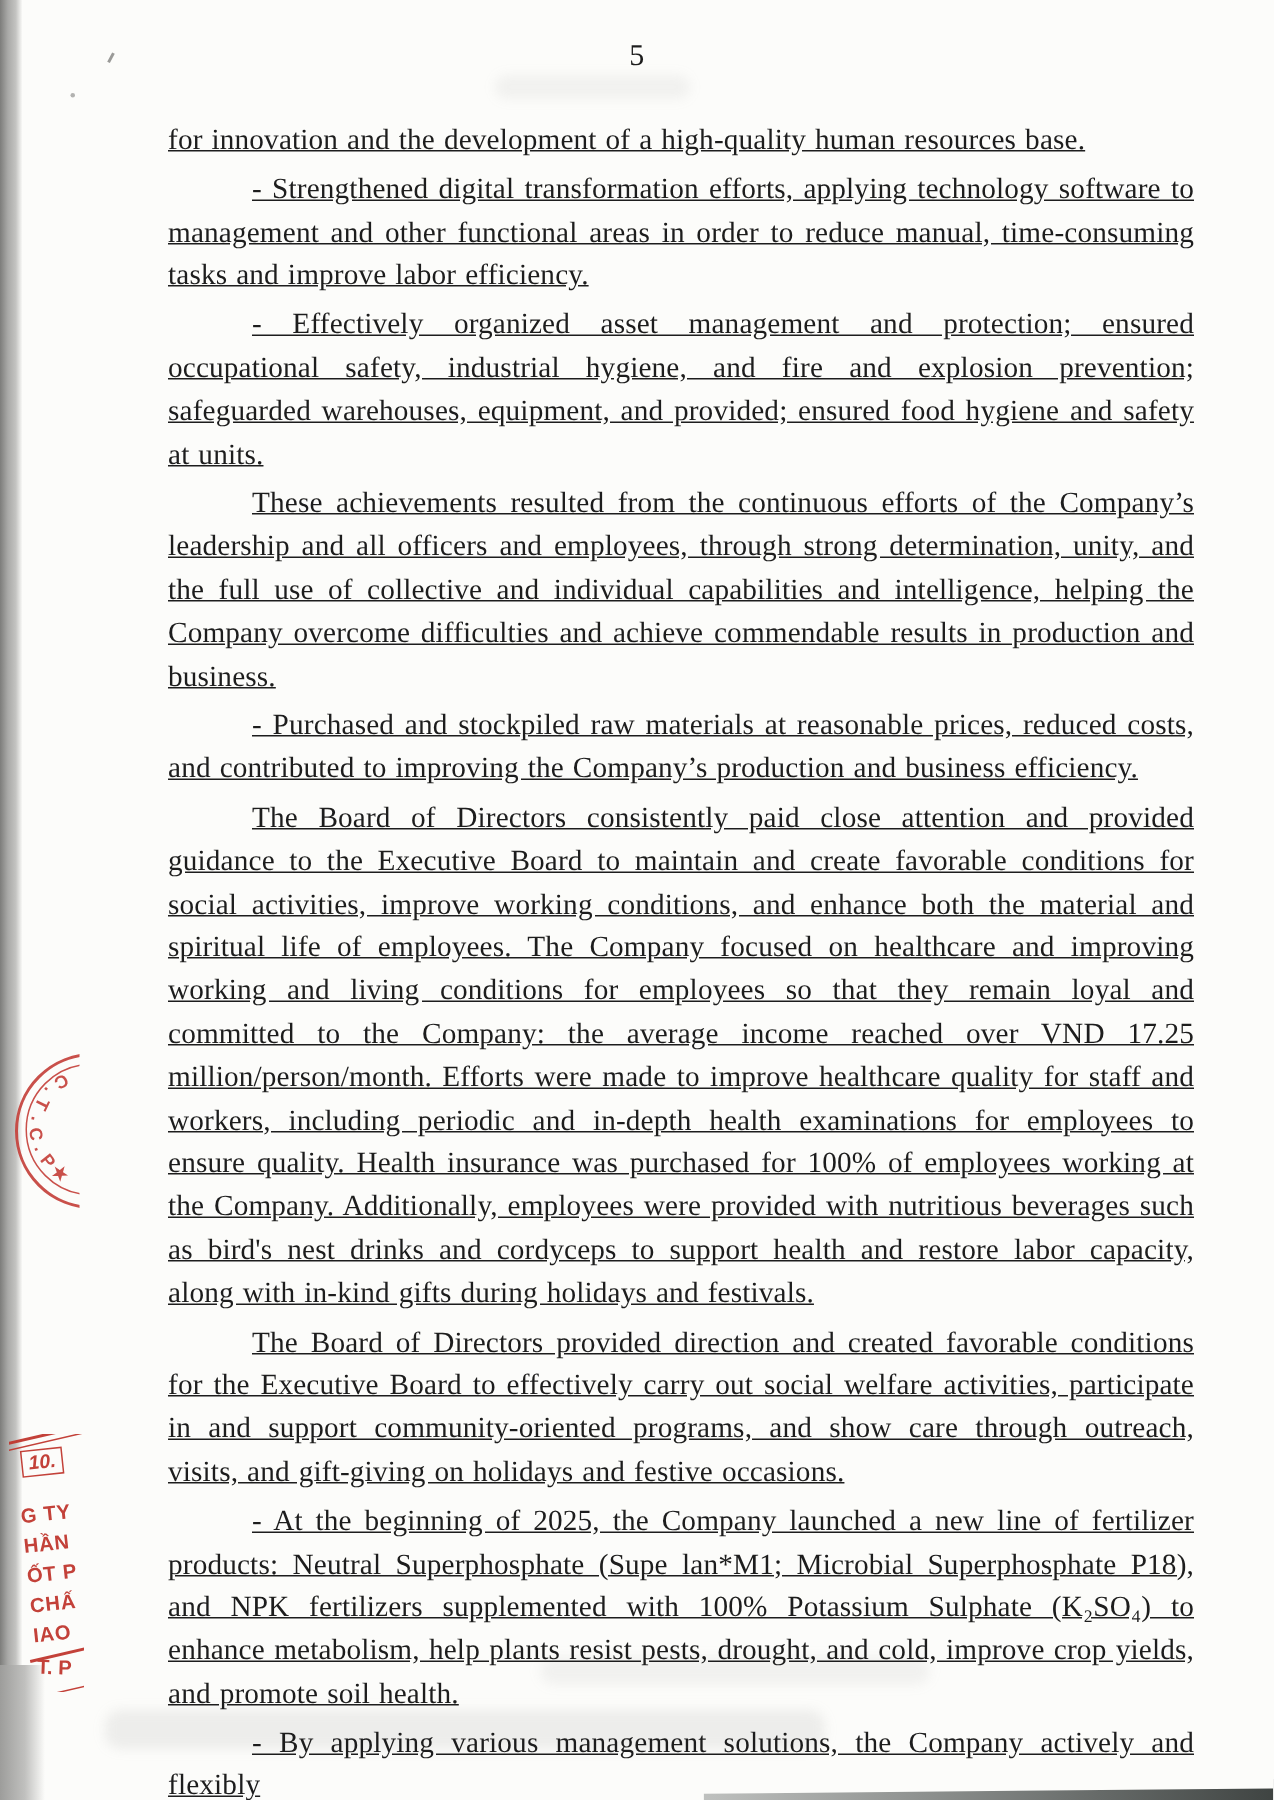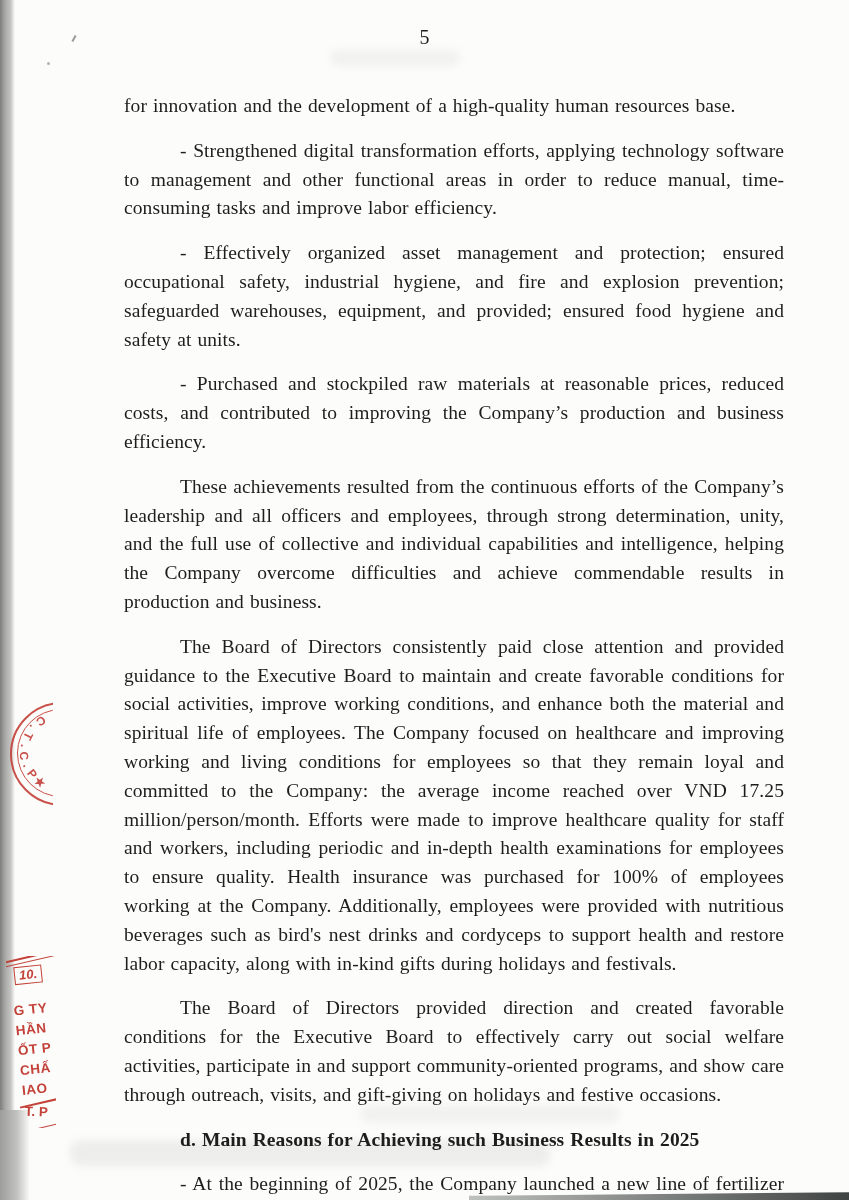--- a/index.html
+++ b/index.html
@@ -36,23 +36,24 @@
   .tick.t1 { left:73px; top:35px; width:2px; height:7px; transform:rotate(28deg); }
   .tick.t2 { left:47px; top:62px; width:3px; height:3px; border-radius:50%; background:#b2b2b0; }
 
   .page-number {
     position:absolute; top:26px; left:0; width:849px;
     text-align:center; font-size:20px;
   }
 
   .content { position:absolute; left:108px; top:76px; width:692px; }
   .para {
-    margin:16px; text-align:justify;
+    margin:4px; text-align:justify;
     font-size:19.5px; line-height:28.8px; letter-spacing:0.1px;
     word-spacing:1px;
+    text-decoration:underline;
   }
   .para.indent { text-indent:56px; }
   .para.bold { font-weight:bold; }
   .para.jlast { text-align-last:justify; }
 
   
   .seal-wrap {
     position:absolute; left:8px; top:700px; width:45px; height:106px;
     overflow:hidden; opacity:0.92;
   }
@@ -101,25 +102,24 @@
   <div class="smudge s3"></div>
   <div class="tick t1"></div>
   <div class="tick t2"></div>
 
   <div class="page-number">5</div>
 
   <div class="content">
       <p class="para">for innovation and the development of a high-quality human resources base.</p>
       <p class="para indent">- Strengthened digital transformation efforts, applying technology software to management and other functional areas in order to reduce manual, time-consuming tasks and improve labor efficiency.</p>
       <p class="para indent">- Effectively organized asset management and protection; ensured occupational safety, industrial hygiene, and fire and explosion prevention; safeguarded warehouses, equipment, and provided; ensured food hygiene and safety at units.</p>
+      <p class="para indent">These achievements resulted from the continuous efforts of the Company’s leadership and all officers and employees, through strong determination, unity, and the full use of collective and individual capabilities and intelligence, helping the Company overcome difficulties and achieve commendable results in production and business.</p>
       <p class="para indent">- Purchased and stockpiled raw materials at reasonable prices, reduced costs, and contributed to improving the Company’s production and business efficiency.</p>
-      <p class="para indent">These achievements resulted from the continuous efforts of the Company’s leadership and all officers and employees, through strong determination, unity, and the full use of collective and individual capabilities and intelligence, helping the Company overcome difficulties and achieve commendable results in production and business.</p>
       <p class="para indent">The Board of Directors consistently paid close attention and provided guidance to the Executive Board to maintain and create favorable conditions for social activities, improve working conditions, and enhance both the material and spiritual life of employees. The Company focused on healthcare and improving working and living conditions for employees so that they remain loyal and committed to the Company: the average income reached over VND 17.25 million/person/month. Efforts were made to improve healthcare quality for staff and workers, including periodic and in-depth health examinations for employees to ensure quality. Health insurance was purchased for 100% of employees working at the Company. Additionally, employees were provided with nutritious beverages such as bird's nest drinks and cordyceps to support health and restore labor capacity, along with in-kind gifts during holidays and festivals.</p>
       <p class="para indent">The Board of Directors provided direction and created favorable conditions for the Executive Board to effectively carry out social welfare activities, participate in and support community-oriented programs, and show care through outreach, visits, and gift-giving on holidays and festive occasions.</p>
-      <p class="para indent bold">d. Main Reasons for Achieving such Business Results in 2025</p>
       <p class="para indent">- At the beginning of 2025, the Company launched a new line of fertilizer products: Neutral Superphosphate (Supe lan*M1; Microbial Superphosphate P18), and NPK fertilizers supplemented with 100% Potassium Sulphate (K₂SO₄) to enhance metabolism, help plants resist pests, drought, and cold, improve crop yields, and promote soil health.</p>
       <p class="para indent jlast">- By applying various management solutions, the Company actively and flexibly</p>
     </div>
 
   <div class="seal-wrap">
     <div class="seal-ring-outer"></div>
     <div class="seal-ring-inner"></div>
     <div id="seal-letters">
         <span class="seal-ch" style="left: 32.9229px; top: 21.4703px; transform: translate(-50%, -50%) rotate(148deg);">C</span>
         <span class="seal-ch" style="left: 25.2468px; top: 27.9113px; transform: translate(-50%, -50%) rotate(132deg);">.</span>

